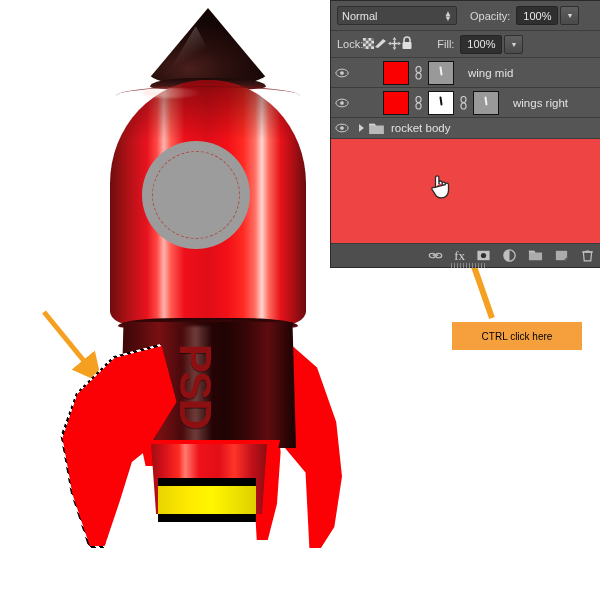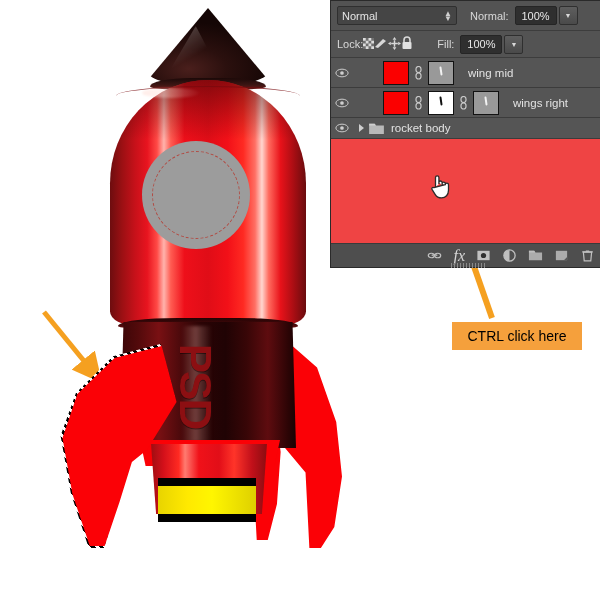--- a/index.html
+++ b/index.html
@@ -138,21 +138,21 @@
     clip-path:polygon(0% 0%, 100% 0%, 96% 100%, 4% 100%);
   }
 
   
   .arrow-svg{position:absolute;left:0;top:0;width:600px;height:600px;pointer-events:none;}
 
   
   #callout{
     position:absolute;left:452px;top:322px;width:130px;height:28px;
     background:#f5a03c;display:flex;align-items:center;justify-content:center;
-    color:#000;font-size:14px;font-family:"Liberation Sans",sans-serif;
+    color:#000;font-size:10px;font-family:"Liberation Sans",sans-serif;
   }
 
   
   #panel{
     position:absolute;left:322px;top:0;width:278px;height:268px;
     background:#ef4444;border:1px solid #2a2a2a;box-sizing:border-box;
     font-size:11px;color:#d6d6d6;margin-left:8px;
   }
   .panel-top{height:30px;background:#535353;border-bottom:1px solid #3d3d3d;
     display:flex;align-items:center;padding:0 6px;box-sizing:border-box;}
@@ -264,21 +264,21 @@
   <div id="panel">
 
     <div class="panel-top">
       <div class="blend-select">
         <span>Normal</span>
         <span class="spin">
             <span>▲</span>
             <span>▼</span>
           </span>
       </div>
-      <span class="lbl" style="margin-left:13px;">Normal:</span>
+      <span class="lbl" style="margin-left:13px;">Opacity:</span>
       <div class="numbox" style="margin-left:6px;">100%</div>
       <div class="dropbtn">▼</div>
     </div>
 
     <div class="panel-lock">
       <span class="lbl">Lock:</span>
 
       <span>
         <svg width="11" height="11" viewBox="0 0 8 8">
             <rect width="8" height="8" fill="#6f6f6f"></rect>
@@ -383,21 +383,21 @@
       <span class="rowlabel">rocket body</span>
     </div>
 
 
     <div class="panel-foot">
       <svg class="fi" viewBox="0 0 16 16">
         <path d="M5 8a2.4 2.4 0 013.4 0M7.6 8a2.4 2.4 0 013.4 0" fill="none" stroke="#cfcfcf" stroke-width="1.3"></path>
         <ellipse cx="4.6" cy="8" rx="3.2" ry="2.4" fill="none" stroke="#cfcfcf" stroke-width="1.3"></ellipse>
         <ellipse cx="11.4" cy="8" rx="3.2" ry="2.4" fill="none" stroke="#cfcfcf" stroke-width="1.3"></ellipse>
         </svg>
-      <span style="color:#d6d6d6;font-size:16px;font-style:italic;font-family:'Liberation Serif',serif;">fx</span>
+      <span style="color:#d6d6d6;font-size:13px;font-family:'Liberation Serif',serif;">fx</span>
       <svg class="fi" viewBox="0 0 16 16">
         <rect x="1.5" y="3" width="13" height="10" fill="#d3d3d3"></rect>
           <circle cx="8" cy="8" r="2.8" fill="#2e2e2e"></circle>
         </svg>
       <svg class="fi" viewBox="0 0 16 16">
         <circle cx="8" cy="8" r="6" fill="none" stroke="#cfcfcf" stroke-width="1.4"></circle>
         <path d="M8 2a6 6 0 000 12z" fill="#cfcfcf"></path>
         </svg>
       <svg class="fi" viewBox="0 0 16 16">
         <path d="M1 3h5.6l1.3 1.7H15V13H1z" fill="#b9b9b9"></path>

